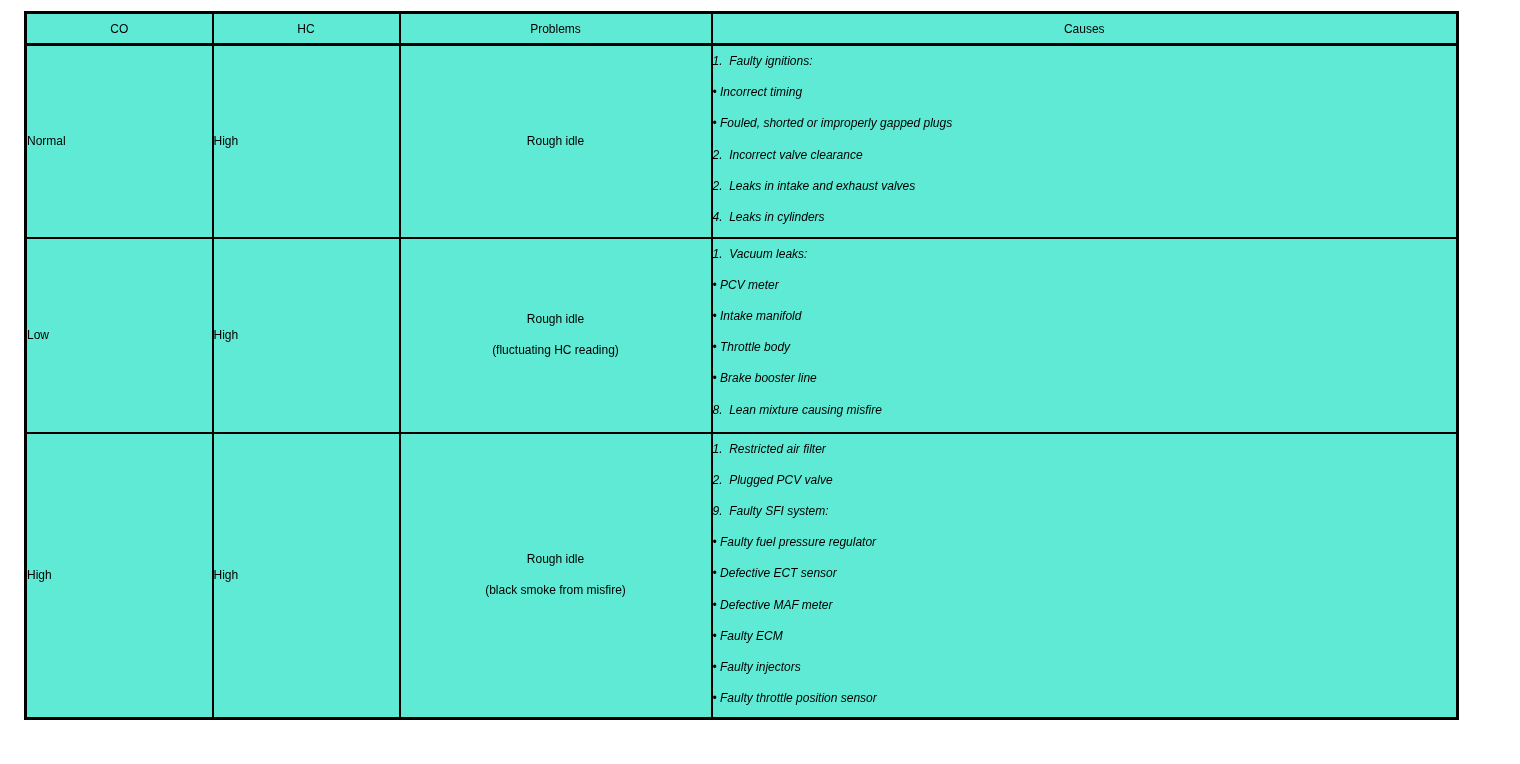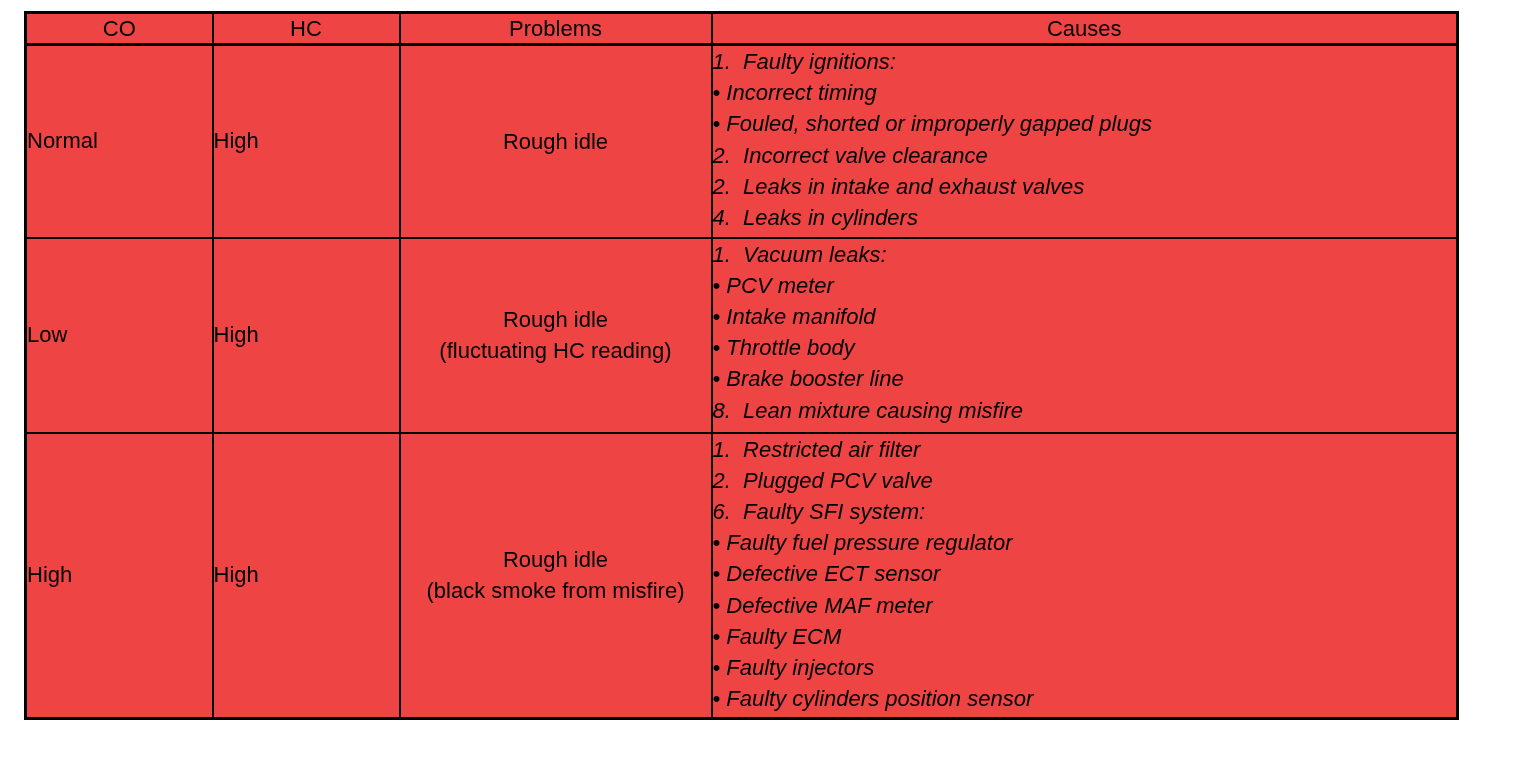--- a/index.html
+++ b/index.html
@@ -23,24 +23,24 @@
     width: 1432px;
     background: #ffffff;
   }
   table.diag col.c1 { width: 187px; }
   table.diag col.c2 { width: 187px; }
   table.diag col.c3 { width: 312px; }
   table.diag col.c4 { width: 746px; }
   table.diag th,
   table.diag td {
     border: 2px solid #000000;
-    font-size: 22px;
+    font-size: 12px;
     font-weight: normal;
     padding: 0;
-    background: #ef4444;
+    background: #5eead4;
     margin-left: 48px;
   }
   table.diag { border: 3px solid #000000; }
   table.diag thead th {
     height: 29px;
     text-align: center;
     vertical-align: middle;
     border-bottom: 3px solid #000000;
   }
   td.cell-simple {
@@ -122,24 +122,24 @@
       <tr class="row-3">
         <td class="cell-simple">High</td>
         <td class="cell-simple">High</td>
         <td class="cell-problem">
           <div>Rough idle</div>
           <div>(black smoke from misfire)</div>
         </td>
         <td class="cell-causes">
           <div class="cause-line">1.  Restricted air filter</div>
           <div class="cause-line">2.  Plugged PCV valve</div>
-          <div class="cause-line">6.  Faulty SFI system:</div>
+          <div class="cause-line">9.  Faulty SFI system:</div>
           <div class="cause-line">• Faulty fuel pressure regulator</div>
           <div class="cause-line">• Defective ECT sensor</div>
           <div class="cause-line">• Defective MAF meter</div>
           <div class="cause-line">• Faulty ECM</div>
           <div class="cause-line">• Faulty injectors</div>
-          <div class="cause-line">• Faulty cylinders position sensor</div>
+          <div class="cause-line">• Faulty throttle position sensor</div>
         </td>
       </tr>
     </tbody>
   </table>
 </div>
 
 </body></html>

